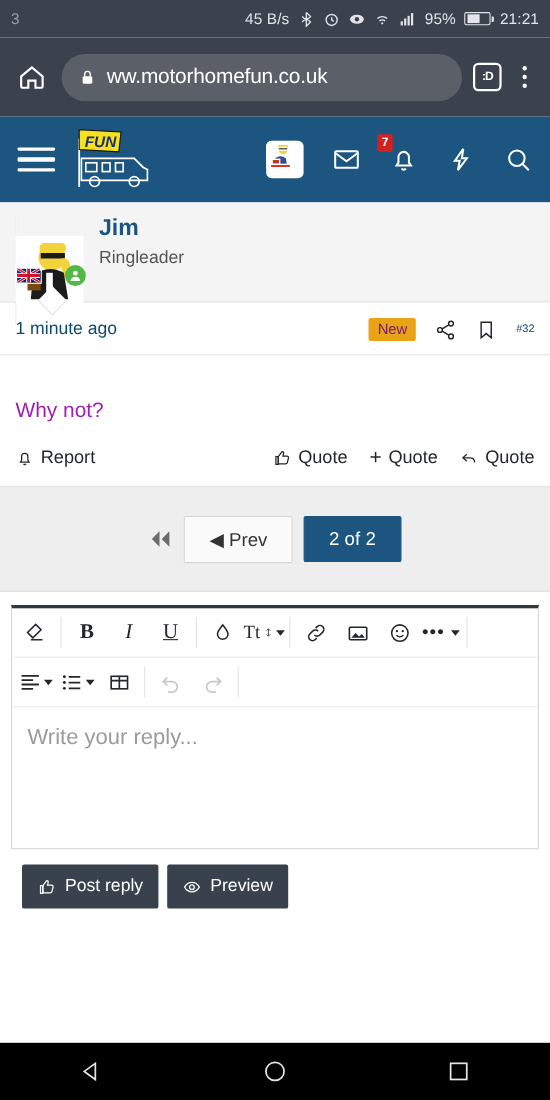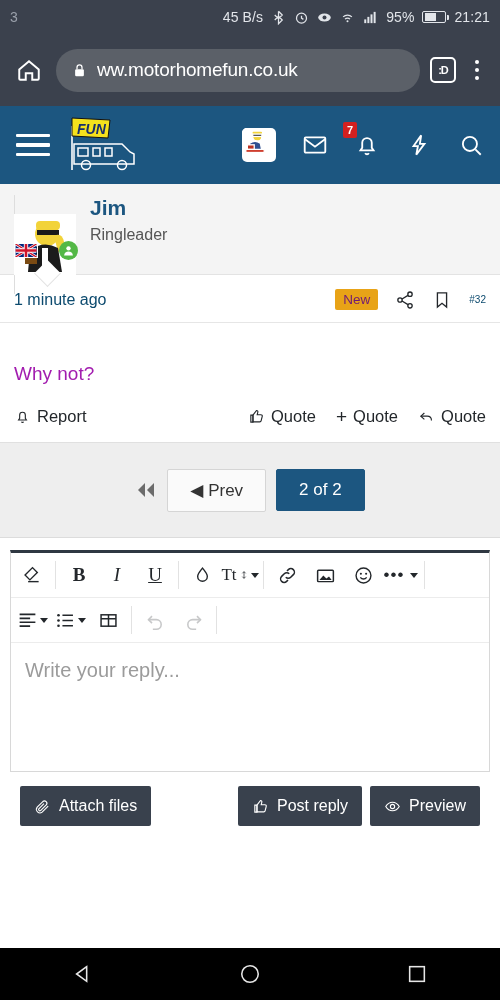--- a/index.html
+++ b/index.html
@@ -515,28 +515,20 @@
           <svg viewBox="0 0 24 24">
               <path d="M16 7l4 4-4 4" fill="none" stroke="#23272b" stroke-width="1.8"></path>
               <path d="M20 11h-9a5.5 5.5 0 0 0 0 11h4" fill="none" stroke="#23272b" stroke-width="1.8"></path>
             </svg>
         </span>
         <span class="sep"></span>
       </div>
       <div class="editor-area">Write your reply...</div>
     </div>
     <div class="editor-btns">
-      <span class="ebtn attach">
-        <span>
-          <svg viewBox="0 0 24 24">
-              <path d="M20 11.5 11.5 20a5 5 0 0 1-7-7l8-8a3.4 3.4 0 0 1 4.8 4.8l-8 8a1.8 1.8 0 0 1-2.5-2.5l7.3-7.3"></path>
-            </svg>
-        </span>
-        <span>Attach files</span>
-      </span>
       <span class="ebtn">
         <span>
           <svg viewBox="0 0 24 24">
               <path d="M7 10v10H4V10z"></path>
               <path d="M7 10 12 3.5c1.6 0 2.2 1.2 1.8 2.6L13 9.5h5.2c1.3 0 2.2 1 1.9 2.3l-1.5 6c-.2 1-1 1.7-2 1.7H7z"></path>
             </svg>
         </span>
         <span>Post reply</span>
       </span>
       <span class="ebtn">

